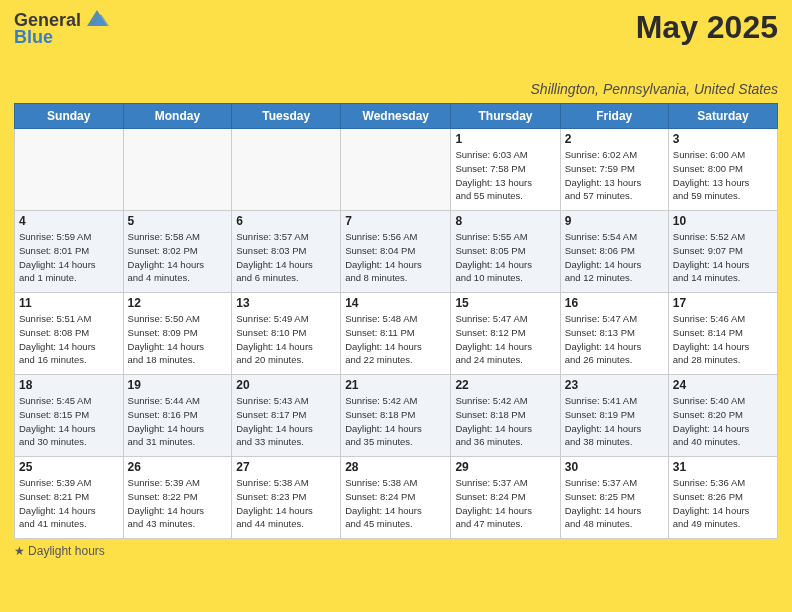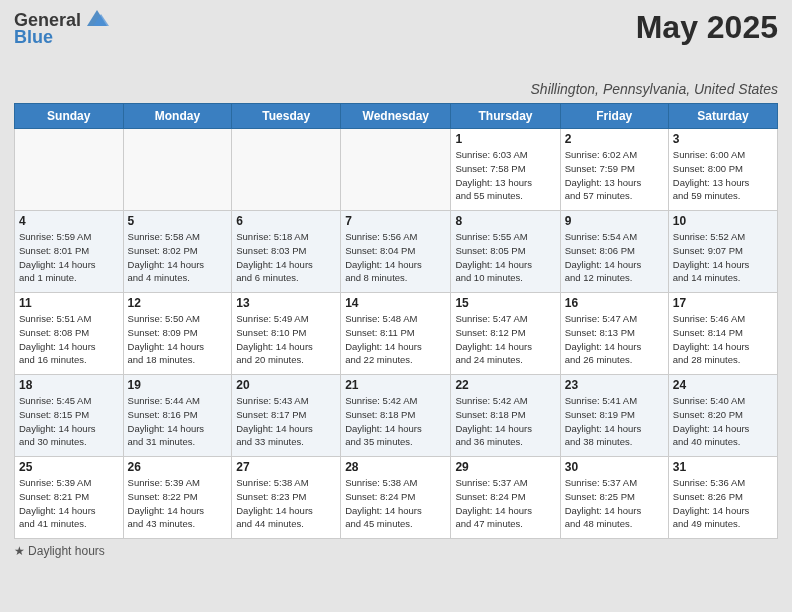--- a/index.html
+++ b/index.html
@@ -6,21 +6,21 @@
     body {
       width: 792px;
       height: 612px;
       font-family: Arial, sans-serif;
       background: #fff;
       overflow: hidden;
     }
     .page {
       width: 792px;
       height: 612px;
-      background: #e5e5e5;
+      background: #fde047;
       padding: 10px 14px 10px 14px;
     }
     .header {
       display: flex;
       justify-content: space-between;
       align-items: flex-start;
       margin-bottom: 6px;
     }
     .logo {
       display: flex;
@@ -176,21 +176,21 @@
           </td>
           <td>
             <div class="day-number">5</div>
             <div class="day-info" style="white-space: pre-line;">Sunrise: 5:58 AM
 Sunset: 8:02 PM
 Daylight: 14 hours
 and 4 minutes.</div>
           </td>
           <td>
             <div class="day-number">6</div>
-            <div class="day-info" style="white-space: pre-line;">Sunrise: 5:18 AM
+            <div class="day-info" style="white-space: pre-line;">Sunrise: 3:57 AM
 Sunset: 8:03 PM
 Daylight: 14 hours
 and 6 minutes.</div>
           </td>
           <td>
             <div class="day-number">7</div>
             <div class="day-info" style="white-space: pre-line;">Sunrise: 5:56 AM
 Sunset: 8:04 PM
 Daylight: 14 hours
 and 8 minutes.</div>

